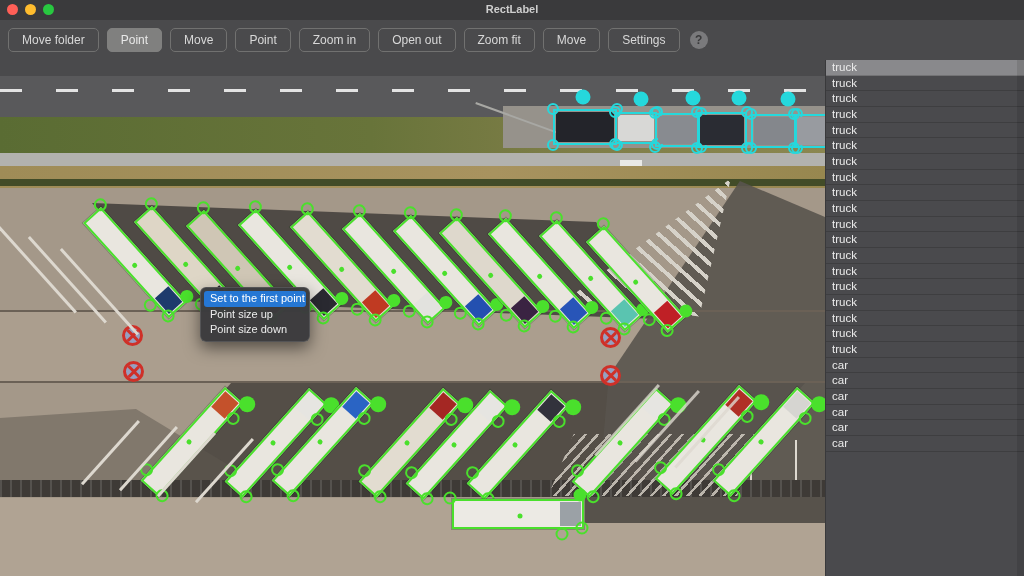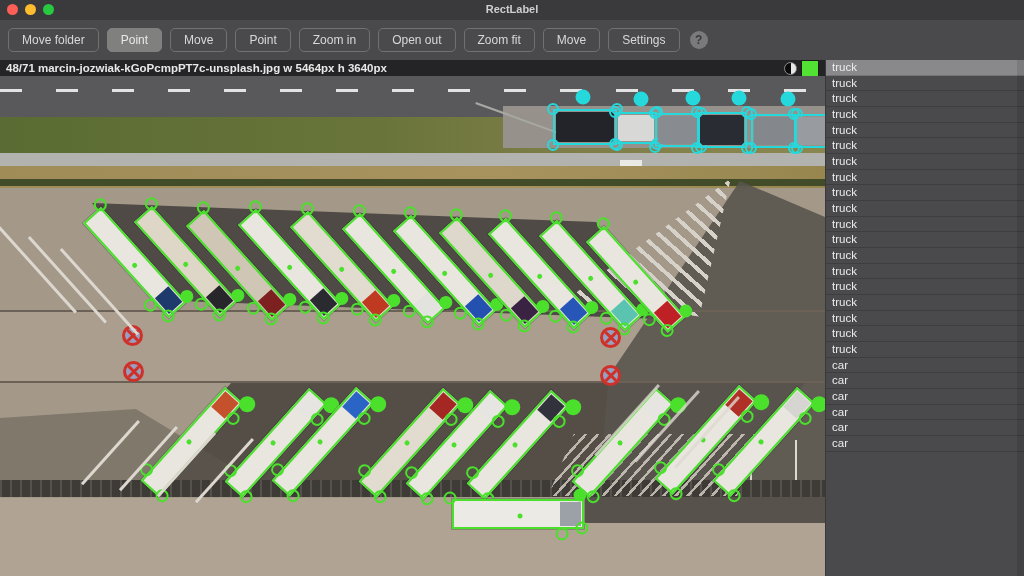--- a/index.html
+++ b/index.html
@@ -108,25 +108,20 @@
       <button class="tbtn">Move</button>
       <button class="tbtn">Point</button>
       <button class="tbtn">Zoom in</button>
       <button class="tbtn">Open out</button>
       <button class="tbtn">Zoom fit</button>
       <button class="tbtn">Move</button>
       <button class="tbtn">Settings</button>
       <div id="help-btn">?</div>
     </div>
 
-  <div id="statusbar">
-    <span id="status-text">48/71 marcin-jozwiak-kGoPcmpPT7c-unsplash.jpg w 5464px h 3640px</span>
-    <span id="contrast"></span>
-    <span id="swatch"></span>
-  </div>
 
   <div id="canvas">
 
     <div id="road"></div>
     <div id="road-dashes"></div>
     <div id="grass"></div>
     <div id="parkstrip"></div>
     <div id="guardrail"></div>
     <div id="sidewalk"></div>
     <div id="shed"></div>
@@ -407,14 +402,19 @@
         <div class="srow">car</div>
         <div class="srow">car</div>
         <div class="srow">car</div>
         <div class="srow">car</div>
         <div class="srow">car</div>
         <div class="srow">car</div>
       </div>
     <div id="sb-scroll"></div>
   </div>
 
+  <div id="ctxmenu">
+      <div class="mitem hl">Set to the first point</div>
+      <div class="mitem">Point size up</div>
+      <div class="mitem">Point size down</div>
+    </div>
 
 </div>
 
 </body></html>

